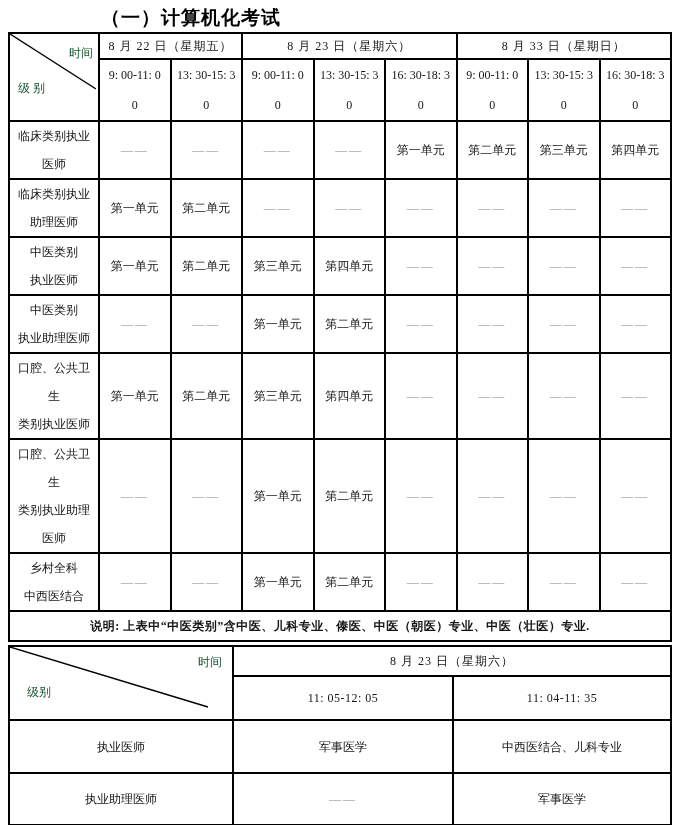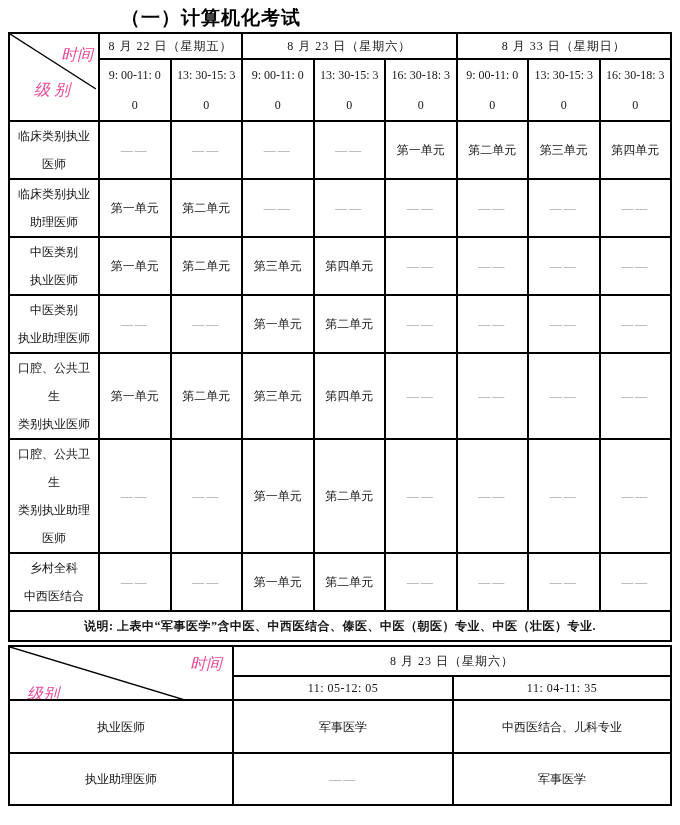--- a/index.html
+++ b/index.html
@@ -1,20 +1,20 @@
 <!DOCTYPE html>
 <html><head>
 <meta charset="utf-8">
 <style>
   * { margin:0; padding:0; box-sizing:border-box; }
   html,body { background:#fff; }
   body { font-family:"Liberation Serif","DejaVu Serif",serif; }
   .page { position:relative; width:680px; height:825px; background:#fff; overflow:hidden; }
 
-  .title { position:absolute; font-size:19px; font-weight:bold; color:#000; letter-spacing:1px; white-space:nowrap;margin-left:20px; }
+  .title { position:absolute; font-size:19px; font-weight:bold; color:#000; letter-spacing:1px; white-space:nowrap; }
   .t1 { top:5px;  left:101px; }
   .t2 { top:616px; left:99px; }
 
   table.tbl { position:absolute; left:8px; width:664px; border-collapse:collapse; table-layout:fixed; background:#fff; }
   .tbl1 { top:32px; }
   .tbl2 { top:645px; }
 
   .tbl td { border:2px solid #000; text-align:center; vertical-align:middle;
             font-size:12px; color:#141414; overflow:hidden; }
 
@@ -23,23 +23,23 @@
   .thead2 { letter-spacing:0.5px; }
 
   .rlabel { line-height:28px; white-space:pre-line; color:#3a3a3a;margin-top:48px; }
   .cell   { color:#3a3a3a; line-height:28px; }
   .cell.dash { color:#9c9c9c; letter-spacing:2px; }
 
   .note { font-weight:bold; color:#000; font-size:12px; letter-spacing:0.5px; }
 
   .corner { position:relative; padding:0; }
   .corner svg { position:absolute; top:0; left:0; display:block; }
-  .corner .clab { position:absolute; font-size:16px; color:#ec4899; white-space:pre;font-style:italic; }
+  .corner .clab { position:absolute; font-size:12px; color:#14532d; white-space:pre; }
   .corner1 .tlab { top:11px; right:5px; }
-  .corner1 .llab { top:46px; left:24px; }
+  .corner1 .llab { top:46px; left:8px; }
   .corner2 .tlab { top:7px; right:10px; }
   .corner2 .llab { top:37px; left:17px; }
 </style>
 </head>
 <body>
 
 <div class="page">
 
   <div class="title t1">（一）计算机化考试</div>
 
@@ -167,21 +167,21 @@
       <td class="cell dash">——</td>
       <td class="cell dash">——</td>
       <td class="cell">第一单元</td>
       <td class="cell">第二单元</td>
       <td class="cell dash">——</td>
       <td class="cell dash">——</td>
       <td class="cell dash">——</td>
       <td class="cell dash">——</td>
     </tr>
     <tr style="height:30px">
-      <td class="note" colspan="9">说明: 上表中“军事医学”含中医、中西医结合、傣医、中医（朝医）专业、中医（壮医）专业.</td>
+      <td class="note" colspan="9">说明: 上表中“中医类别”含中医、儿科专业、傣医、中医（朝医）专业、中医（壮医）专业.</td>
     </tr>
   </tbody>
     </table>
 
 
   <table class="tbl tbl2">
     <colgroup>
       <col style="width:224px">
         <col style="width:220px">
         <col>
@@ -190,21 +190,21 @@
         <tr style="height:30px">
       <td class="corner corner2" rowspan="2">
         <svg width="220" height="66" viewBox="0 0 220 66">
           <line x1="0" y1="0" x2="198" y2="60" stroke="#000" stroke-width="1.4"></line>
         </svg>
         <span class="clab tlab">时间</span>
         <span class="clab llab">级别</span>
       </td>
       <td class="dhead" colspan="2">8 月 23 日（星期六）</td>
     </tr>
-    <tr style="height:24px">
+    <tr style="height:44px">
       <td class="thead2">11: 05-12: 05</td>
       <td class="thead2">11: 04-11: 35</td>
     </tr>
     <tr style="height:53px">
       <td class="rlabel">执业医师</td>
       <td class="cell">军事医学</td>
       <td class="cell">中西医结合、儿科专业</td>
     </tr>
     <tr style="height:52px">
       <td class="rlabel">执业助理医师</td>

